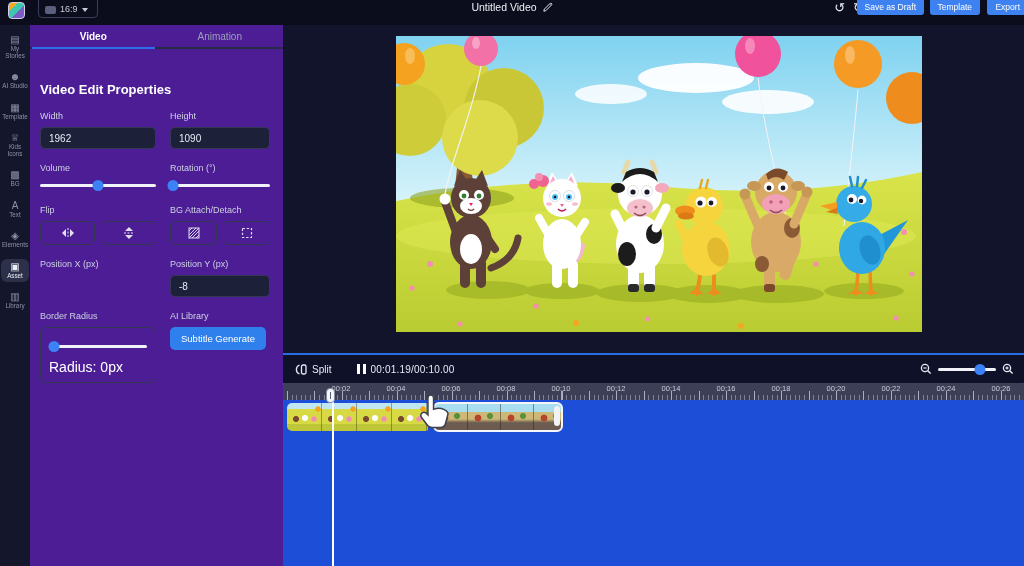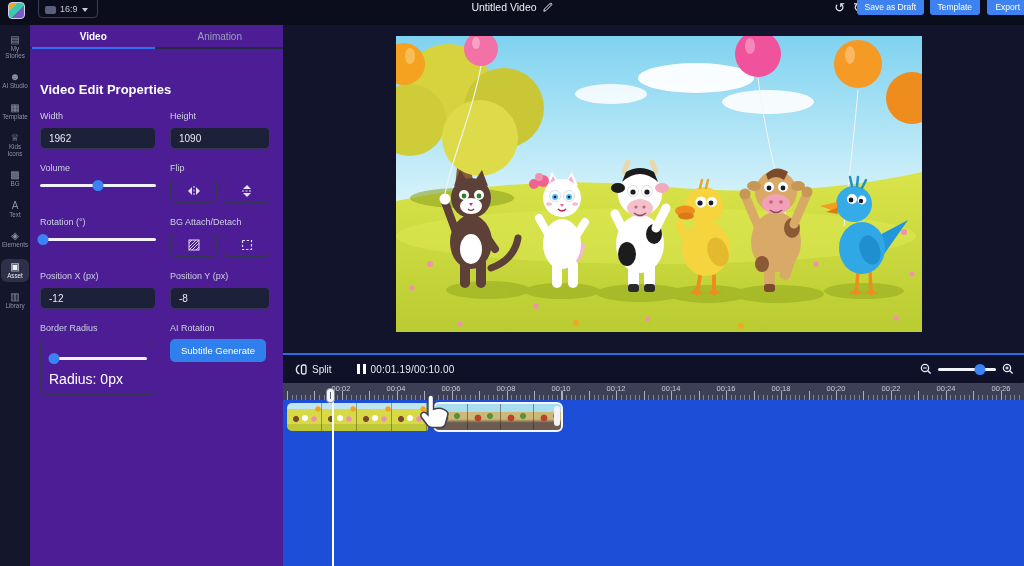--- a/index.html
+++ b/index.html
@@ -190,81 +190,80 @@
           <input class="fld-input" value="1090" style="">
         </div>
         <div>
           <div class="fld-label">Volume</div>
           <div class="slider">
             <div class="track"></div>
             <div class="thumb" style="left: 50%;"></div>
           </div>
         </div>
         <div>
+          <div class="fld-label">Rotation (°)</div>
+          <div class="slider">
+            <div class="track"></div>
+            <div class="thumb" style="left: 3%;"></div>
+          </div>
+        </div>
+        <div>
           <div class="fld-label">Flip</div>
           <div class="btn-pair">
             <button class="icon-btn">
               <svg class="ic" width="14" height="10" viewBox="0 0 14 10">
                 <path d="M5 1 L5 9 L1 5 Z" fill="#dfe2ee"></path>
                   <path d="M9 1 L9 9 L13 5 Z" fill="#dfe2ee"></path>
                 <line x1="7" y1="0" x2="7" y2="10" stroke="#dfe2ee" stroke-width="1" stroke-dasharray="2 1.5"></line>
               </svg>
             </button>
             <button class="icon-btn">
               <svg class="ic" width="10" height="14" viewBox="0 0 10 14">
                 <path d="M1 5 L9 5 L5 1 Z" fill="#dfe2ee"></path>
                   <path d="M1 9 L9 9 L5 13 Z" fill="#dfe2ee"></path>
                 <line x1="0" y1="7" x2="10" y2="7" stroke="#dfe2ee" stroke-width="1" stroke-dasharray="2 1.5"></line>
               </svg>
             </button>
           </div>
         </div>
         <div>
-          <div class="fld-label">Rotation (°)</div>
-          <div class="slider">
-            <div class="track"></div>
-            <div class="thumb" style="left: 3%;"></div>
-          </div>
-        </div>
-        <div>
           <div class="fld-label">BG Attach/Detach</div>
           <div class="btn-pair">
             <button class="icon-btn">
               <svg class="ic" width="12" height="12" viewBox="0 0 12 12">
                 <rect x="1" y="1" width="10" height="10" fill="none" stroke="#dfe2ee" stroke-width="1"></rect>
                 <path d="M1 4 L4 1 M1 8 L8 1 M1 11 L11 1 M4 11 L11 4 M8 11 L11 8" stroke="#dfe2ee" stroke-width="0.9"></path>
               </svg>
             </button>
             <button class="icon-btn">
               <svg class="ic" width="12" height="12" viewBox="0 0 12 12">
                 <rect x="1.5" y="1.5" width="9" height="9" fill="none" stroke="#dfe2ee" stroke-width="1.2" stroke-dasharray="2.4 1.8"></rect>
               </svg>
             </button>
           </div>
         </div>
         <div>
           <div class="fld-label">Position X (px)</div>
-          <input class="fld-input" value="-12" style="">
         </div>
         <div>
           <div class="fld-label">Position Y (px)</div>
           <input class="fld-input" value="-8" style="">
         </div>
         <div>
           <div class="fld-label">Border Radius</div>
           <div id="radius-box">
             <div class="slider">
               <div class="track"></div>
               <div class="thumb" style="left: 5%;"></div>
             </div>
             <div class="status">Radius: 0px</div>
           </div>
         </div>
         <div>
-          <div class="fld-label">AI Rotation</div>
+          <div class="fld-label">AI Library</div>
           <button id="subtitle-btn">Subtitle Generate</button>
         </div>
       </div>
     </div>
   </div>
 
   <div id="canvas" class="abs">
     <div id="preview" class="abs">
       <svg width="526" height="296" viewBox="0 0 526 296">
         <defs>

